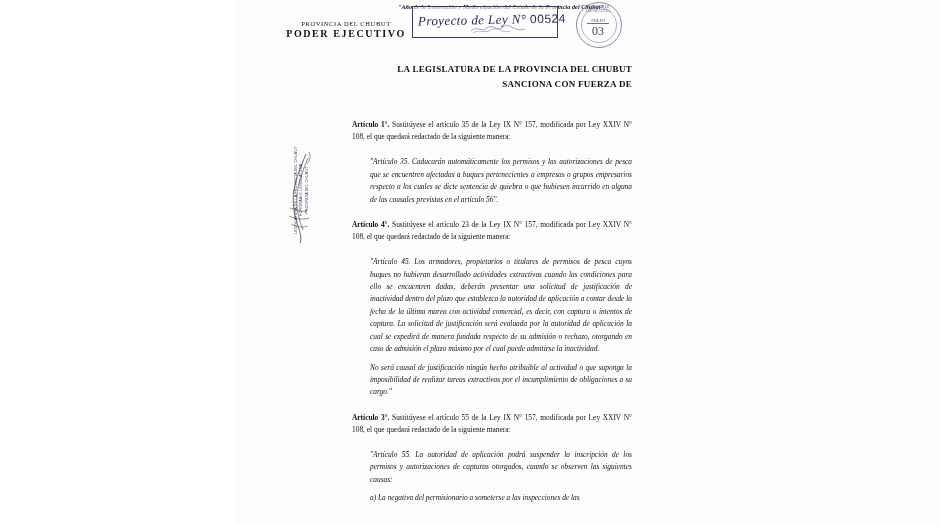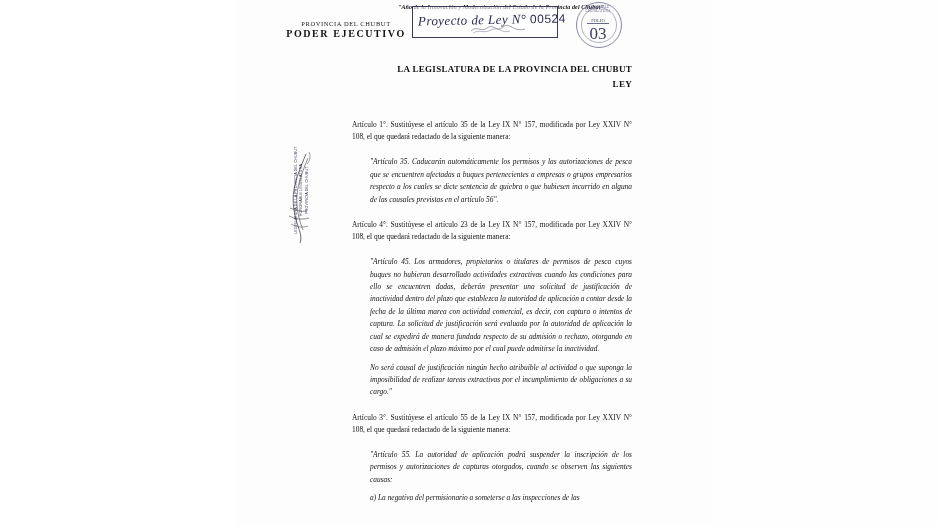--- a/index.html
+++ b/index.html
@@ -158,21 +158,21 @@
     text-align: center;
     font-size: 4.6px;
     color: #4a4a72;
   }
   .seal-folio-num {
     position: absolute;
     left: 2px;
     top: 22px;
     width: 40px;
     text-align: center;
-    font-size: 17px;
+    font-size: 12px;
     font-family: "Liberation Serif", serif;
     color: #3a3a66;
   }
   .seal-folio-line {
     position: absolute;
     left: 11px;
     top: 21px;
     width: 22px;
     height: 0;
     border-top: 0.8px solid #6a6a8c;
@@ -200,21 +200,21 @@
     width: 280px;
   }
   .art-para {
     font-size: 7.4px;
     line-height: 1.62;
     text-align: justify;
     margin-bottom: 13px;
     color: #131313;
   }
   .art-label {
-    font-weight: normal;
+    font-weight: bold;
   }
   .quote-block {
     margin: 0 0 13px 18px;
     width: 262px;
   }
   .quote-block p {
     margin: 0 0 6px 0;
     font-style: italic;
     font-size: 7.4px;
     line-height: 1.68;
@@ -281,21 +281,21 @@
     <div class="seal-circle"></div>
     <div class="seal-inner"></div>
     <div class="seal-toptext">HONORABLE LEGISLATURA</div>
     <div class="seal-folio">FOLIO</div>
     <div class="seal-folio-line"></div>
     <div class="seal-folio-num">03</div>
   </div>
 
   <div class="doc-title">
     <div>LA LEGISLATURA DE LA PROVINCIA DEL CHUBUT</div>
-    <div>LEY</div>
+    <div>SANCIONA CON FUERZA DE</div>
   </div>
 
   <svg class="signature-svg" width="34" height="96" viewBox="0 0 34 96">
     <path d="M24 4 C19 16, 14 28, 12 40 C10 52, 12 64, 16 76 C18 82, 20 88, 18 93" stroke="#222" stroke-width="0.9" fill="none"></path>
     <path d="M26 8 C21 20, 16 33, 15 45 C14 58, 17 70, 21 80" stroke="#222" stroke-width="0.7" fill="none"></path>
     <path d="M8 58 C13 60, 19 62, 25 61" stroke="#222" stroke-width="0.7" fill="none"></path>
     <path d="M7 66 C13 69, 20 70, 27 68" stroke="#222" stroke-width="0.7" fill="none"></path>
     <path d="M9 74 C14 77, 21 78, 26 76" stroke="#222" stroke-width="0.6" fill="none"></path>
     <path d="M27 2 C29 6, 28 11, 25 14" stroke="#222" stroke-width="0.6" fill="none"></path>
   </svg>

